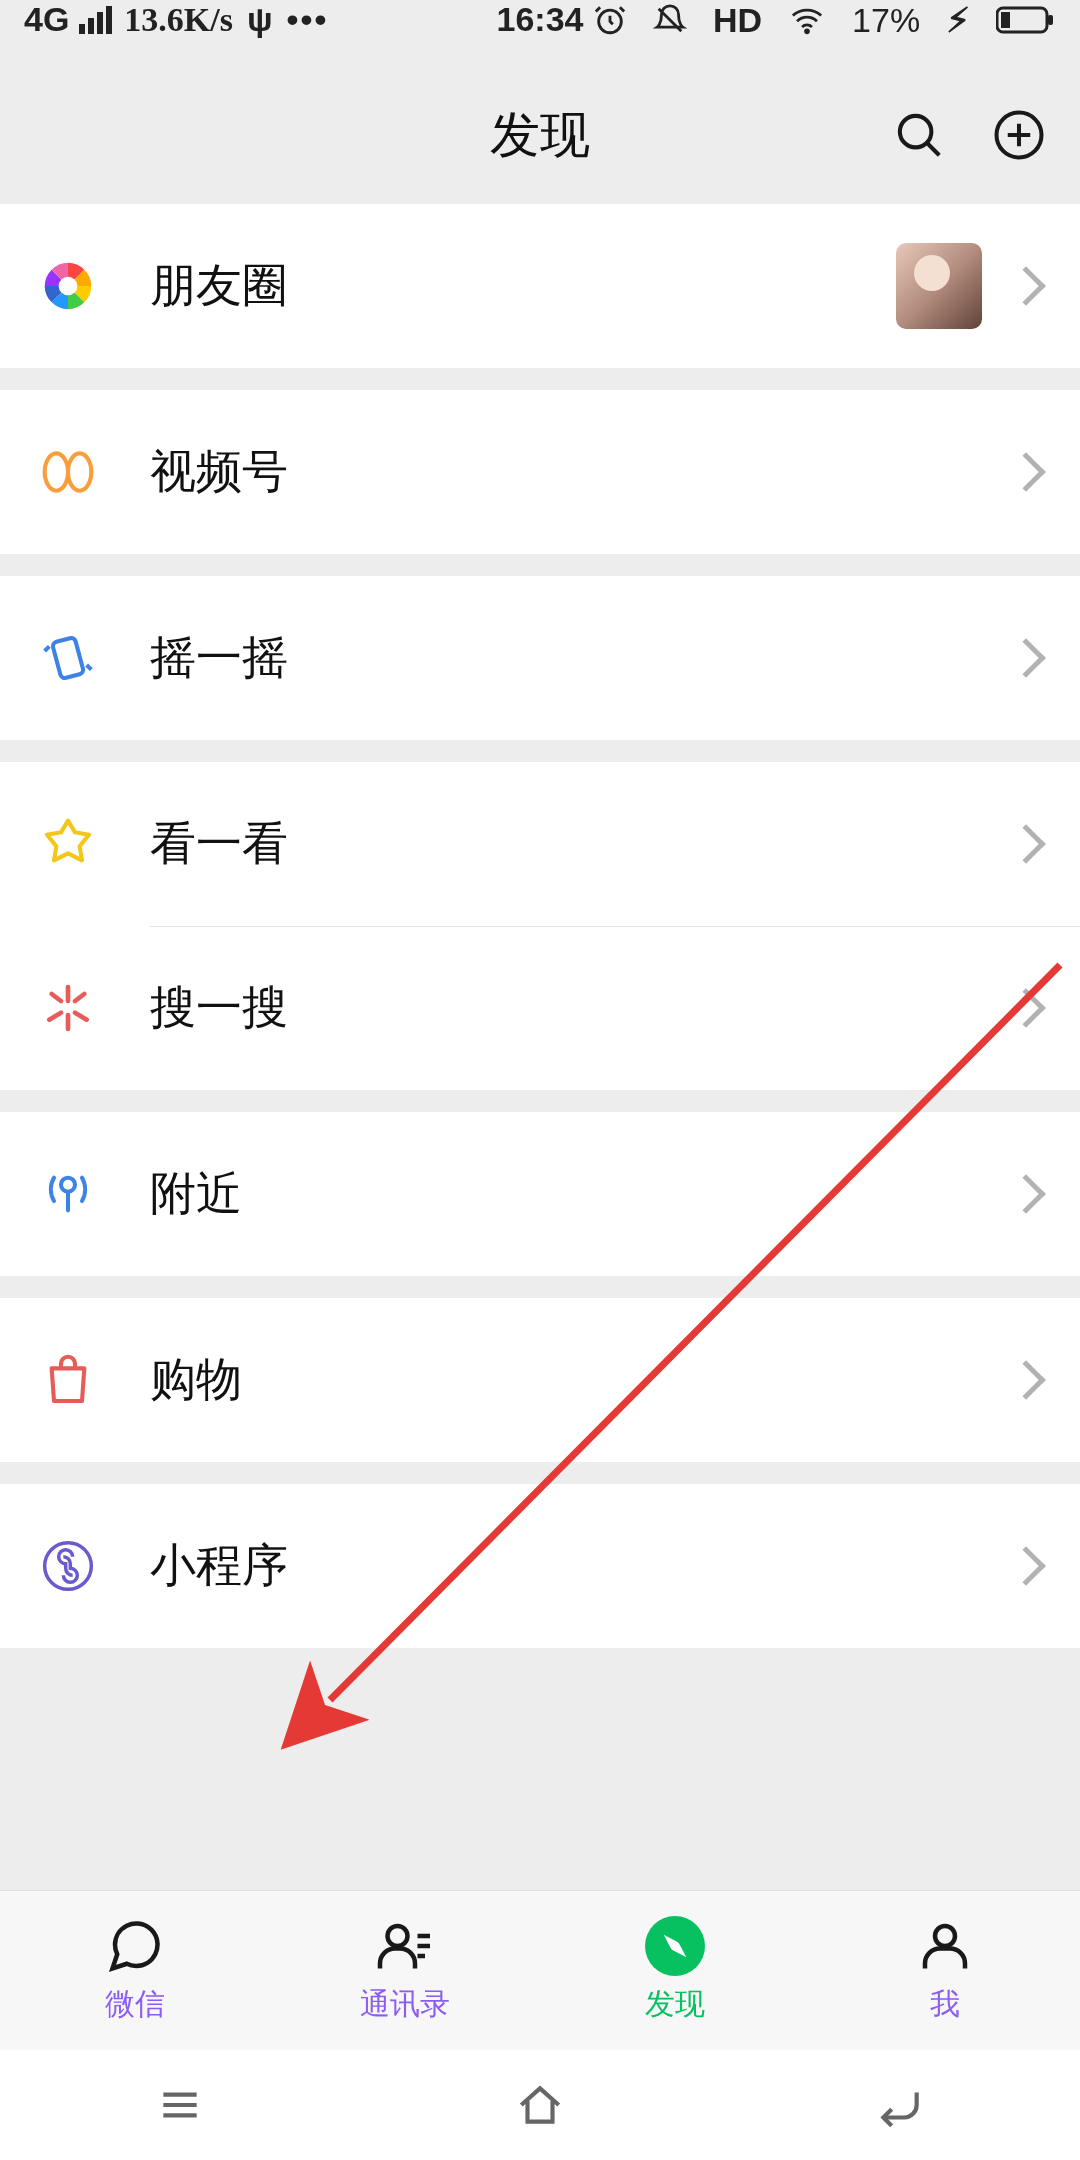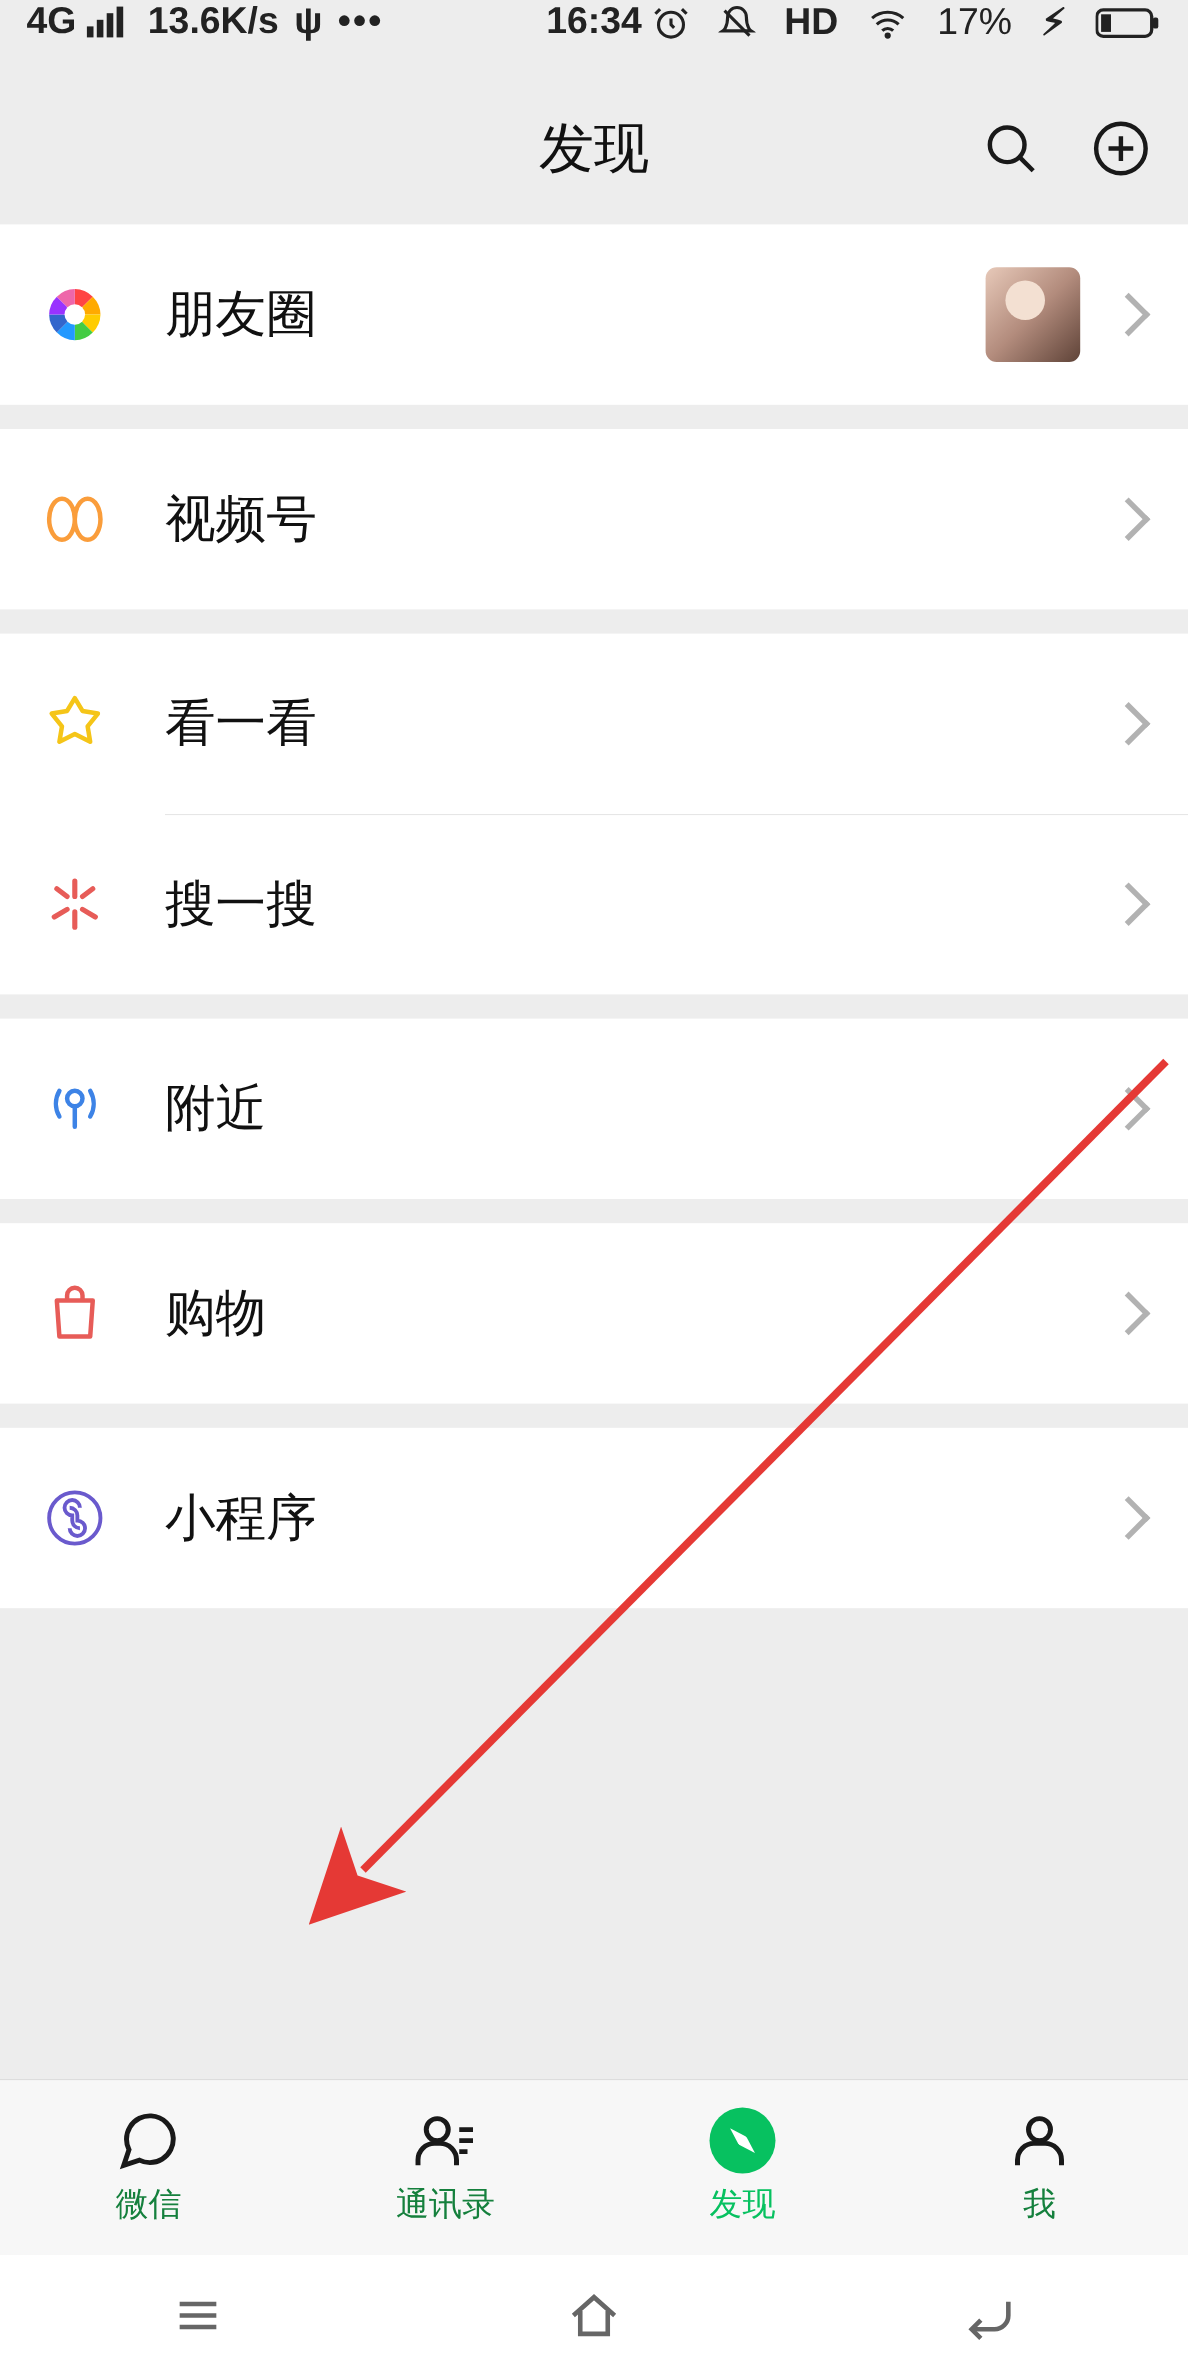--- a/index.html
+++ b/index.html
@@ -29,21 +29,21 @@
   .cell-icon { width:56px; height:56px; margin-right:54px; display:flex; align-items:center; justify-content:center;}
   .cell-label { font-size: 46px; color:#111; flex:1;}
   .chevron { width:28px; height:28px; border-top:5px solid #b2b2b2; border-right:5px solid #b2b2b2; transform:rotate(45deg);}
   .avatar { width:86px; height:86px; border-radius:10px; margin-right:30px; background: linear-gradient(135deg, #e7c9b9 0%, #b38c7d 50%, #5f4338 100%); position:relative; overflow:hidden;}
   .avatar::after{ content:""; position:absolute; left:18px; top:12px; width:36px; height:36px; background:#f3e0d2; border-radius:50%;}
 
   
   .tabbar { position:absolute; left:0; right:0; bottom:110px; height:160px; background:#f7f7f7; display:flex; border-top:1px solid #ddd;}
   .tab { flex:1; display:flex; flex-direction:column; align-items:center; justify-content:center; gap:8px;}
   .tab svg { width:60px; height:60px;}
-  .tab-label { font-size:30px; color:#15803d;}
+  .tab-label { font-size:30px; color:#8b5cf6;}
   .tab.active .tab-label { color:#07C160;}
   
   .compass-active { width:60px; height:60px; background:#07C160; border-radius:50%; position:relative;}
   .compass-active::before{ content:""; position:absolute; left:50%; top:50%; width:32px; height:10px; background:#fff; transform:translate(-50%,-50%) rotate(45deg); clip-path: polygon(0 50%, 50% 0, 100% 50%, 50% 100%);}
 
   
   .navbar { position:absolute; bottom:0; left:0; right:0; height:110px; display:flex; justify-content:space-around; align-items:center; background:#fff;}
   .nav-btn { width:70px; height:50px; color:#555;}
 
   
@@ -55,21 +55,21 @@
 
 <div class="status-bar">
   <div class="status-left">
     <span>4G</span>
     <span class="sig">
         <span></span>
         <span></span>
         <span></span>
         <span></span>
       </span>
-    <span style="margin-left:16px;">13.6K/s</span>
+    <span style="margin-left:6px;font-family:Liberation Serif, serif;">13.6K/s</span>
     <span style="margin-left:8px;">ψ</span>
     <span style="margin-left:8px; letter-spacing:2px;">•••</span>
   </div>
   <div class="status-center">16:34</div>
   <div class="status-right">
     <svg width="34" height="34" viewBox="0 0 24 24" fill="none" stroke="#222" stroke-width="2">
         <circle cx="12" cy="13" r="8"></circle>
         <path d="M12 9v4l2 2M5 3l-3 3M22 6l-3-3"></path>
       </svg>
     <svg width="34" height="34" viewBox="0 0 24 24" fill="none" stroke="#222" stroke-width="2">
@@ -136,20 +136,30 @@
       <svg viewBox="0 0 48 48" width="56" height="56" fill="none" stroke="#FA9D3B" stroke-width="3.5">
           <path d="M14 8c6 0 10 8 10 16s-4 16-10 16S4 32 4 24 8 8 14 8zm20 0c6 0 10 8 10 16s-4 16-10 16-10-8-10-16 4-16 10-16z"></path>
         </svg>
     </span>
     <span class="cell-label">视频号</span>
     <span class="chevron"></span>
   </div>
 </div>
 
 <div class="section">
+  <div class="cell">
+    <span class="cell-icon">
+      <svg viewBox="0 0 48 48" width="56" height="56" fill="none" stroke="#3D83E6" stroke-width="3.5" stroke-linejoin="round">
+          <rect x="14" y="8" width="20" height="32" rx="4" transform="rotate(-15 24 24)"></rect>
+          <path d="M8 14l-4 4M40 30l4 4"></path>
+        </svg>
+    </span>
+    <span class="cell-label">摇一摇</span>
+    <span class="chevron"></span>
+  </div>
 </div>
 
 <div class="section">
   <div class="cell">
     <span class="cell-icon">
       <svg viewBox="0 0 48 48" width="56" height="56" fill="none" stroke="#F5C518" stroke-width="3.5" stroke-linejoin="round">
           <path d="M24 4l6 10 12 2-8 10 2 12-12-6-12 6 2-12-8-10 12-2z"></path>
         </svg>
     </span>
     <span class="cell-label">看一看</span>

